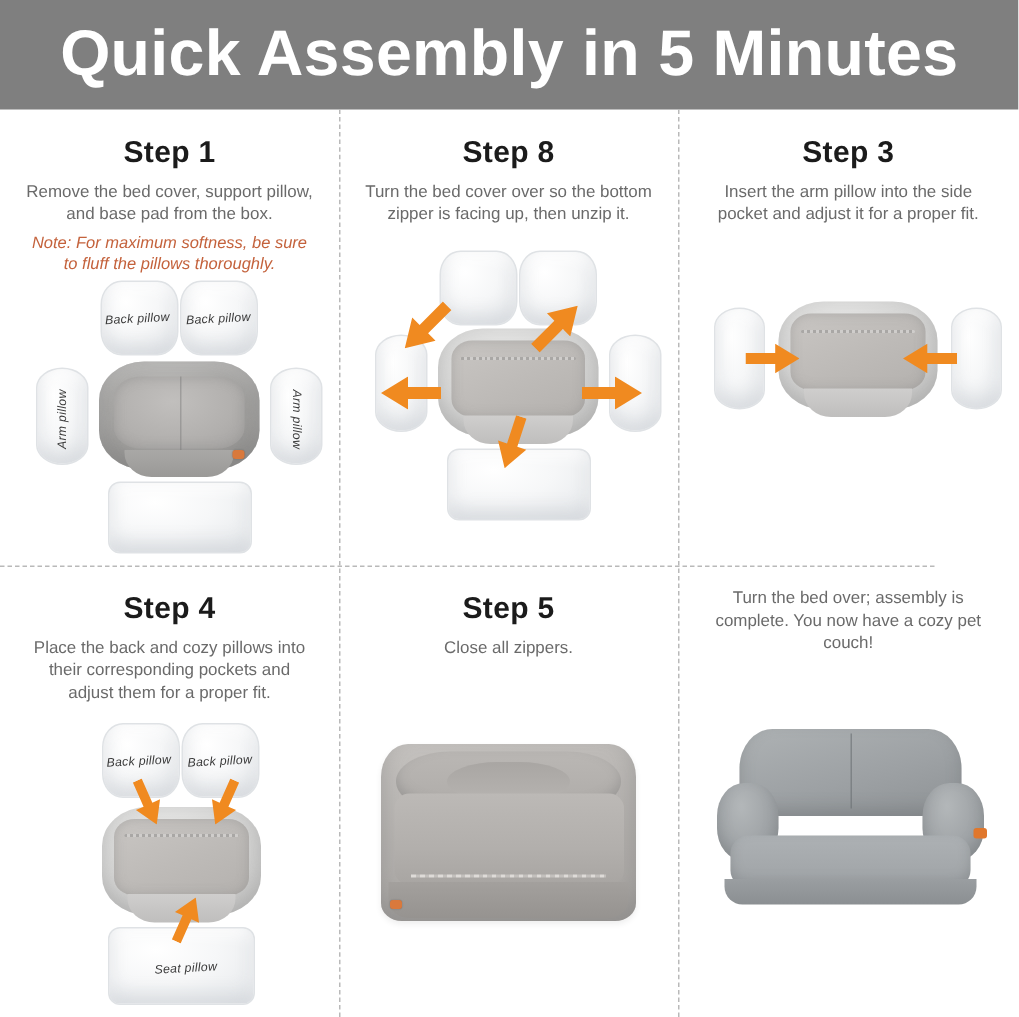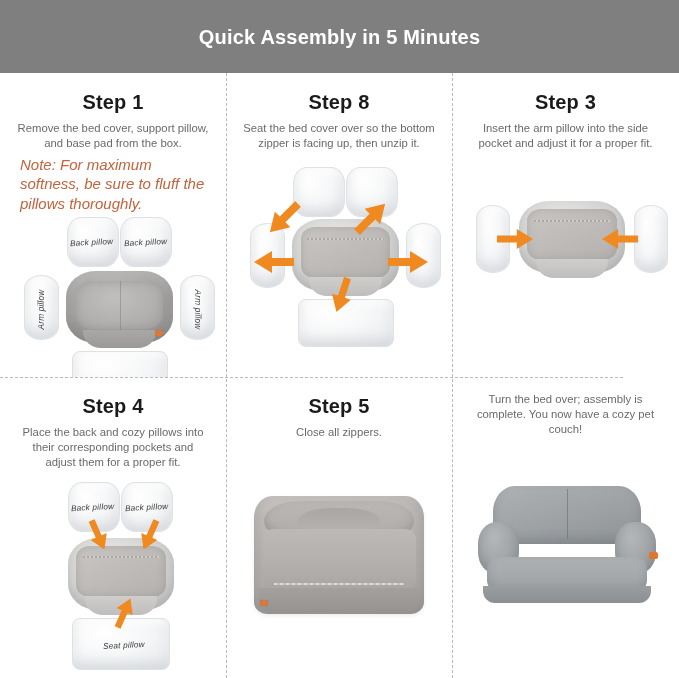--- a/index.html
+++ b/index.html
@@ -12,21 +12,21 @@
   .page { position: relative; width: 679px; height: 678px; background:#fff; }
 
   
   .header {
     height: 73px;
     background: #7f7f7f;
     display: flex; align-items: center; justify-content: center;
   }
   .header-title {
     color: #ffffff;
-    font-size: 20px;
+    font-size: 43px;
     font-weight: bold;
     letter-spacing: 0.2px;
     line-height: 1;
   }
 
   
   .grid {
     position: relative;
     width: 623px; height: 605px;
     display: grid;
@@ -57,21 +57,22 @@
   }
   .step-desc {
     text-align: center;
     font-size: 11.3px;
     line-height: 1.32;
     color: #6a6a6a;
     margin-top: 7px;
     padding: 0 6px;
   }
   .step-note {
-    font-size: 15px;
+    text-align: center;
+    font-size: 11px;
     line-height: 1.3;
     color: #c4623c;
     font-style: italic;
     margin-top: 4px;
     padding: 0 10px;
   }
 
   .art { position: relative; width: 100%; }
 
   
@@ -266,21 +267,21 @@
           <div class="cover-skirt"></div>
           <div class="tag" style="right:10px; bottom:7px;"></div>
         </div>
 
         <div class="pillow-white pad" style="left:62px; top:138px; width:96px; height:48px;"></div>
       </div>
     </div>
 
     <div class="cell">
       <div class="step-title">Step 8</div>
-      <div class="step-desc">Seat the bed cover over so the bottom zipper is facing up, then unzip it.</div>
+      <div class="step-desc">Turn the bed cover over so the bottom zipper is facing up, then unzip it.</div>
 
       <div class="art" style="height:205px; margin-top:16px;">
 
         <div class="pillow-white sq-pillow" style="left:57px; top:0px; width:52px; height:50px;"></div>
         <div class="pillow-white sq-pillow" style="left:110px; top:0px; width:52px; height:50px;"></div>
 
         <div class="pillow-white bolster" style="left:14px; top:56px; width:35px; height:65px;"></div>
         <div class="pillow-white bolster" style="left:170px; top:56px; width:35px; height:65px;"></div>
 
         <div class="cover-flip" style="left:56px; top:52px; width:107px; height:72px;">

